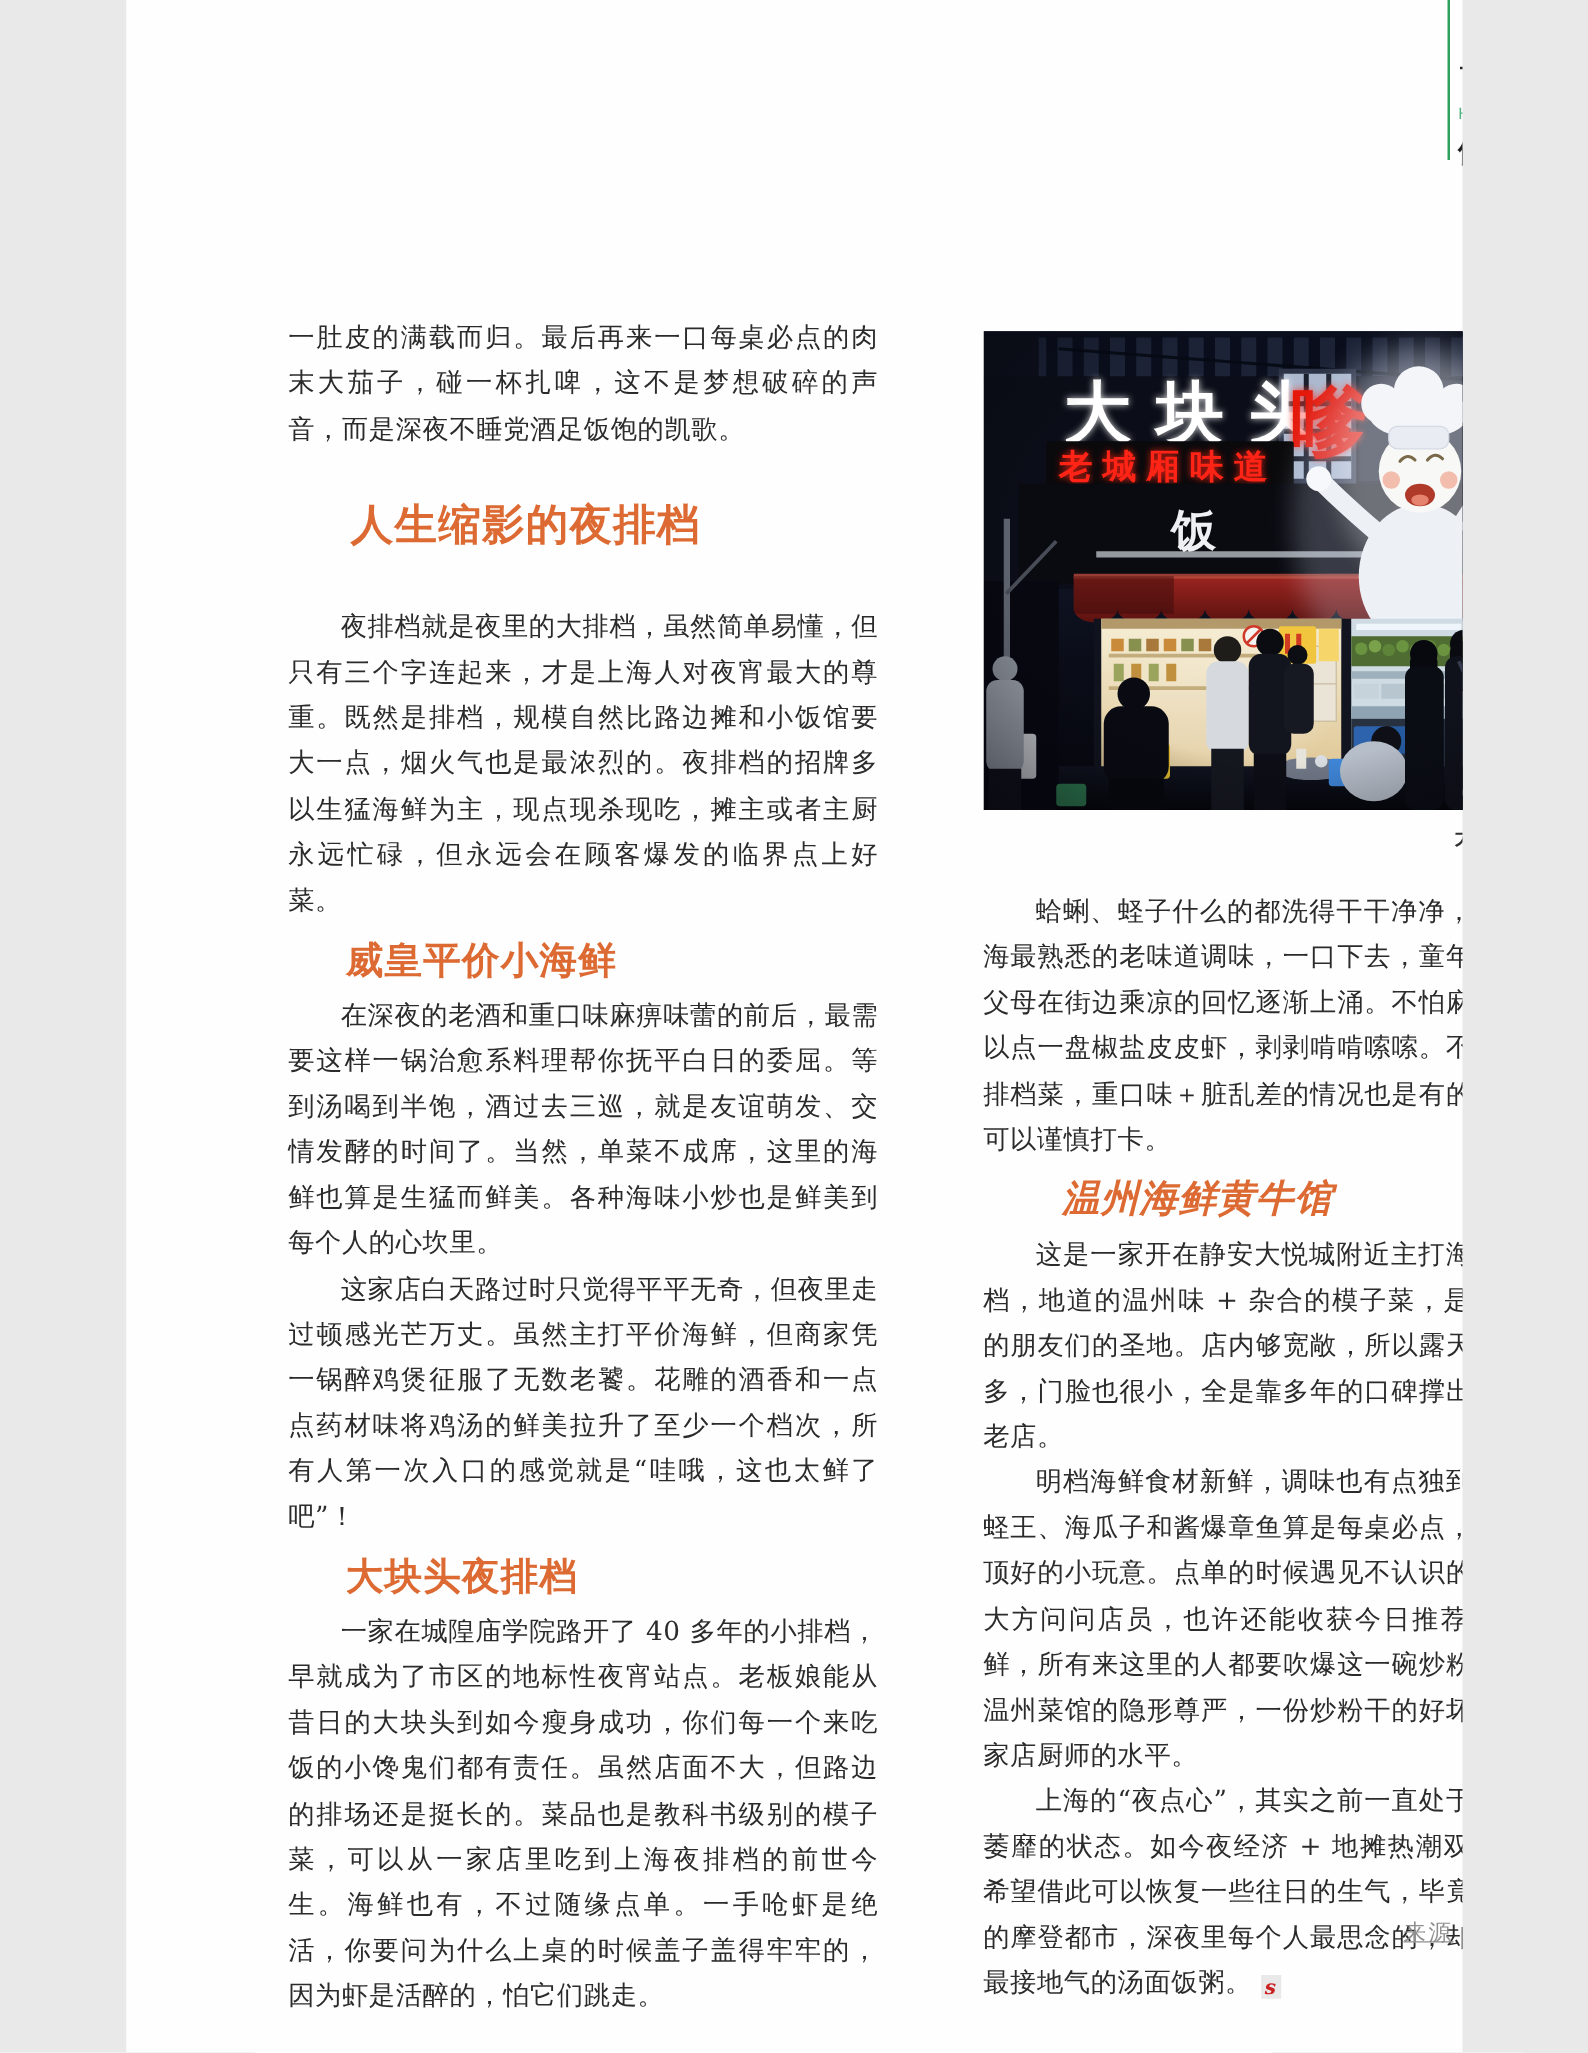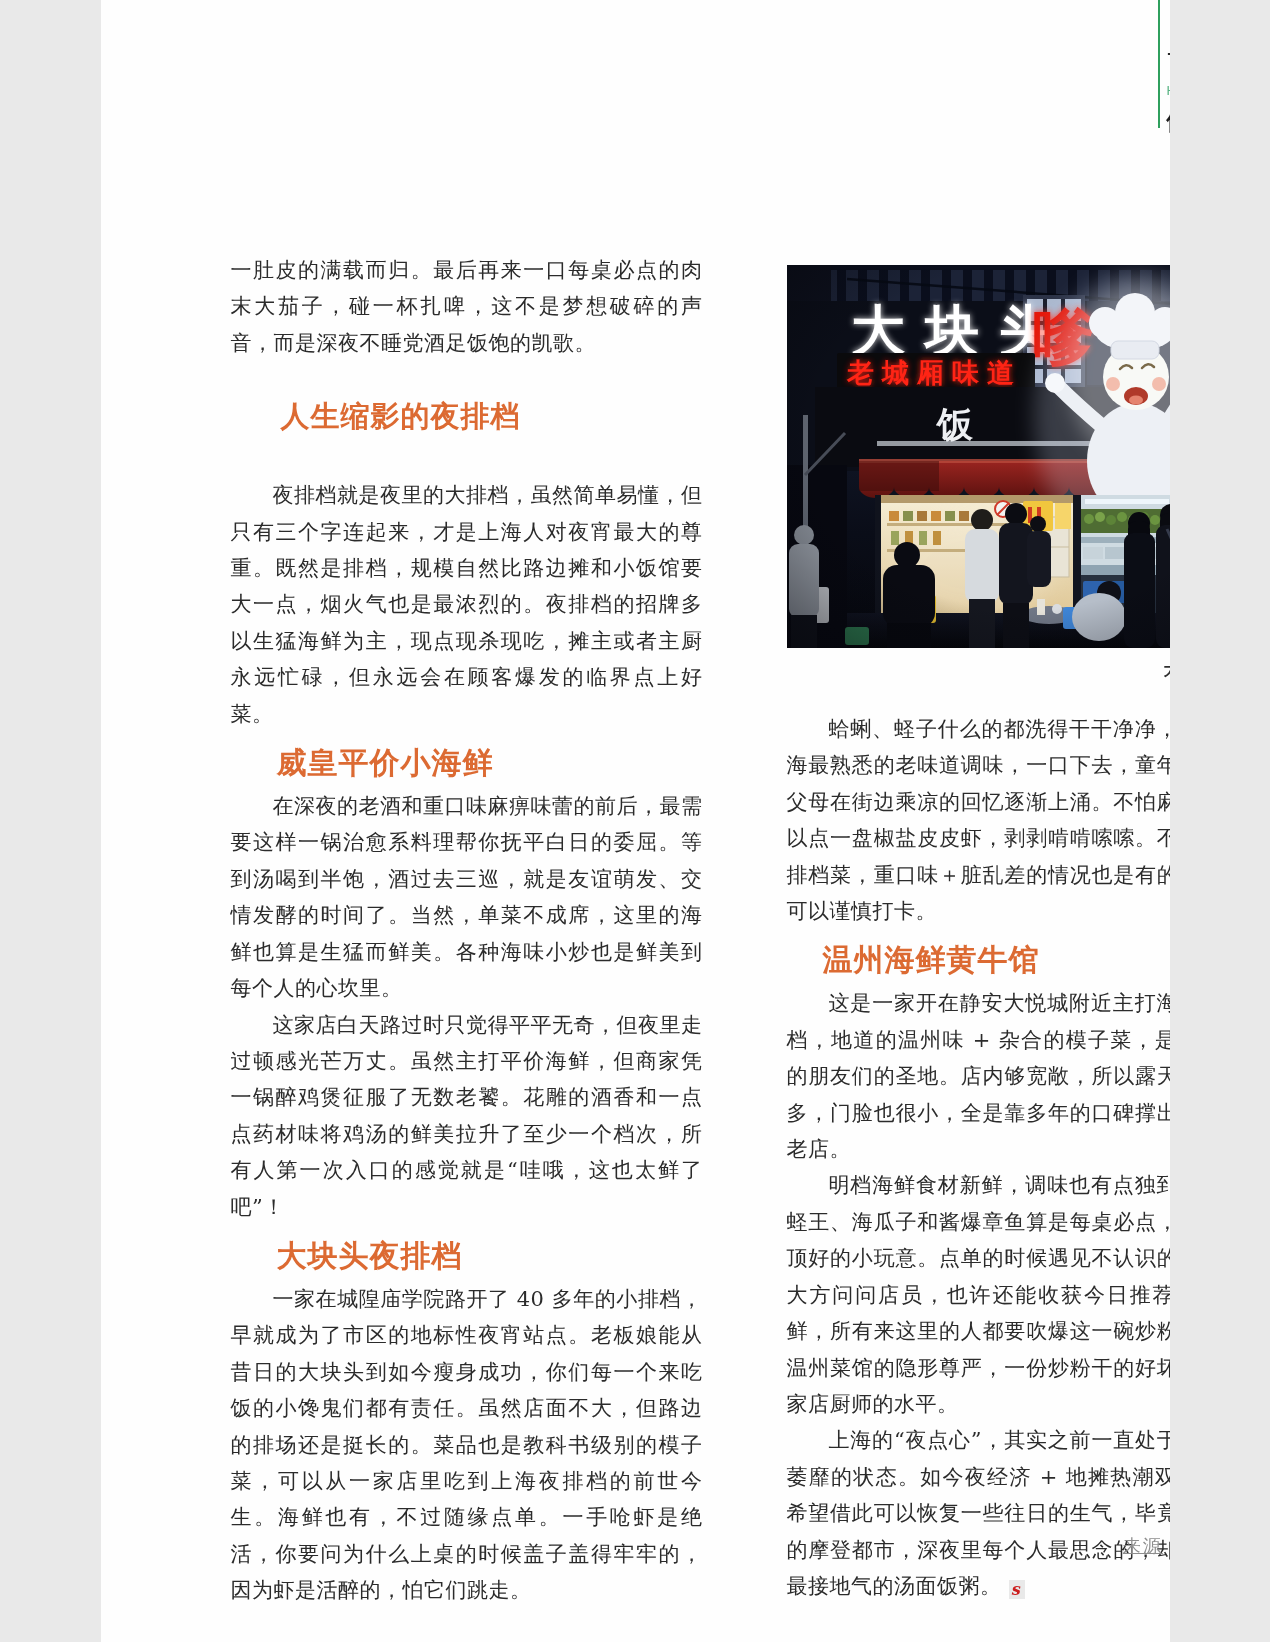--- a/index.html
+++ b/index.html
@@ -25,27 +25,27 @@
   .col-right { position:absolute; left:686px; top:265px; width:479px; }
 
   p.body {
     margin:0; font-size:21px; line-height:36.4px; letter-spacing:.5px;
     text-align:justify; text-indent:2em; color:#2b2b2b;
   }
   p.noindent { text-indent:0; }
 
   h1.main-heading {
     margin:36px 0 40px 50px; font-family:"Liberation Sans", sans-serif;
-    font-size:29px; font-weight:600; color:#dc6a32; letter-spacing:1px;
+    font-size:34px; font-weight:600; color:#dc6a32; letter-spacing:1px;
   }
   h2.sub-heading {
     margin:16px 0 10px 46px; font-family:"Liberation Sans", sans-serif;
     font-size:30px; font-weight:600; color:#dc6a32; letter-spacing:1px; line-height:30px;
   }
-  .col-right h2.sub-heading { margin-left:36px; }
+  .col-right h2.sub-heading { margin-left:63px;font-style:italic; }
 
   
   .photo { width:479px; height:383px; background:#0a0c16; overflow:hidden; }
   .photo svg { display:block; }
   .caption {
     margin-top:12px; text-align:right; font-family:"Liberation Sans", sans-serif;
     font-size:16px; font-weight:bold; color:#2f2f2f; letter-spacing:1px;
   }
   .col-right p.first-after-photo { margin-top:30px; }
 

